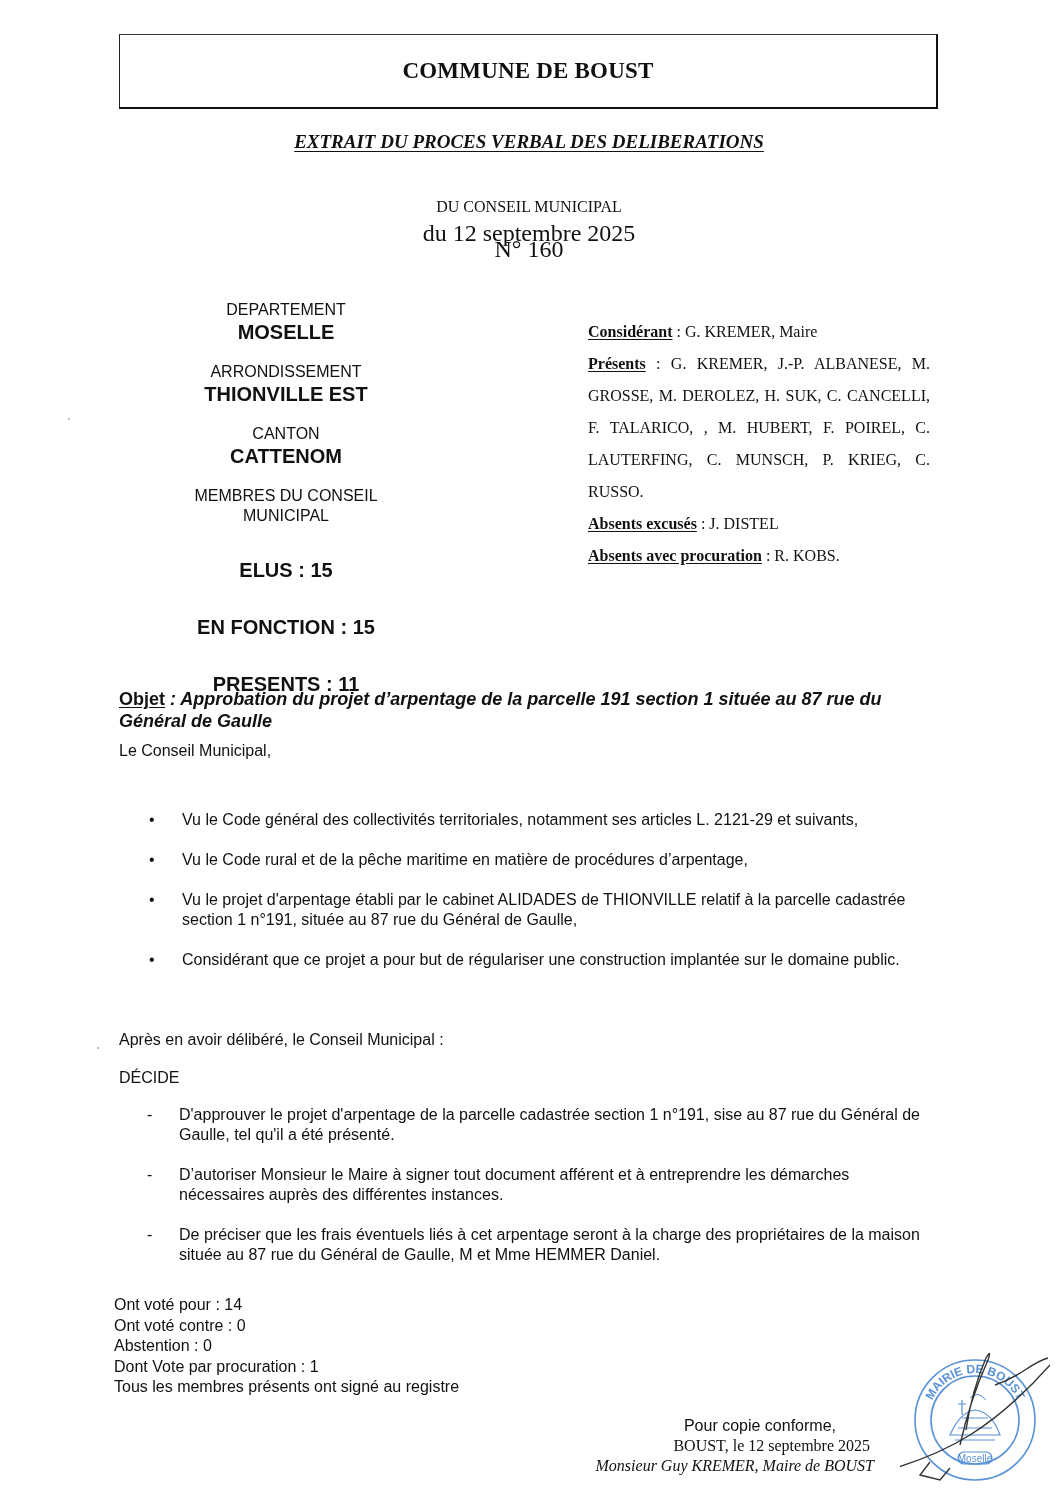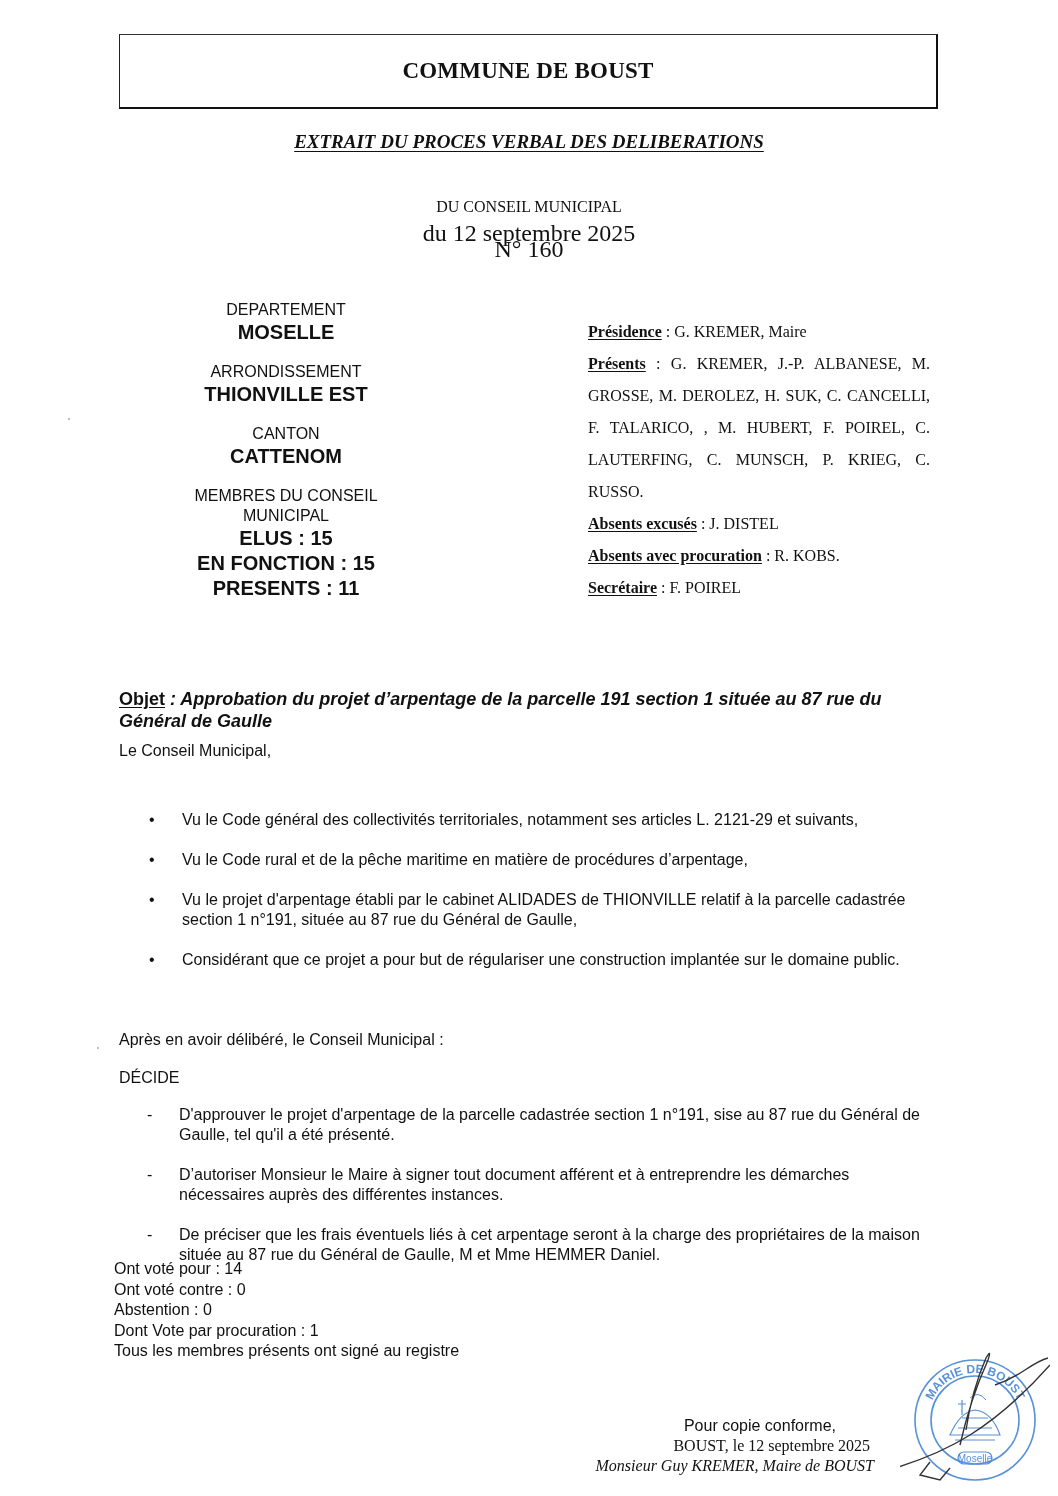--- a/index.html
+++ b/index.html
@@ -20,40 +20,40 @@
 
   .session { position: absolute; left: 0; width: 1058px; text-align: center; }
   .session .s1 { position: absolute; top: 198px; width: 100%; font-size: 16px; text-align: center; }
   .session .s2 { position: absolute; top: 220px; width: 100%; font-size: 24px; }
   .session .s3 { position: absolute; top: 236px; width: 100%; font-size: 24px; }
 
   .left-col { position: absolute; left: 166px; width: 240px; top: 300px; text-align: center; }
   .left-col .lbl { font-size: 16px; line-height: 20px; }
   .left-col .val { font-size: 20px; font-weight: bold; line-height: 24px; }
   .left-col .grp { margin-bottom: 18px; }
-  .left-col .stat { font-size: 20px; font-weight: bold; line-height: 25px; }
+  .left-col .stat { font-size: 20px; font-weight: bold; line-height: 25px; margin-top: 32px; }
 
   .right-col { position: absolute; left: 588px; width: 342px; top: 316px; font-size: 16px; line-height: 32px; }
   .right-col .para { text-align: justify; text-align-last: left; }
   .right-col .key { font-weight: bold; text-decoration: underline; text-underline-offset: 2px; }
 
   .objet { position: absolute; left: 119px; top: 688px; width: 815px; font-size: 18px; font-weight: bold; line-height: 22px; }
   .objet .key { font-style: normal; text-decoration: underline; text-underline-offset: 2px; }
   .objet .val { font-style: italic; }
 
   .body-text { position: absolute; left: 119px; width: 815px; font-size: 16px; line-height: 20px; }
   .considerants { position: absolute; left: 119px; top: 810px; width: 815px; font-size: 16px; line-height: 20px; }
   .bullet-item { position: relative; padding-left: 63px; margin-bottom: 20px; }
   .bullet-item .mark { position: absolute; left: 30px; top: 0; font-size: 16px; }
 
   .decisions { position: absolute; left: 119px; top: 1105px; width: 815px; font-size: 16px; line-height: 20px; }
   .dash-item { position: relative; padding-left: 60px; margin-bottom: 20px; }
   .dash-item .mark { position: absolute; left: 28px; top: 0; }
 
-  .votes { position: absolute; left: 114px; top: 1259px; font-size: 16px; line-height: 20.5px; }
+  .votes { position: absolute; left: 114px; top: 1295px; font-size: 16px; line-height: 20.5px; }
 
   .signature { position: absolute; left: 540px; top: 1416px; width: 330px; text-align: right; }
   .signature .l1 { font-size: 16px; line-height: 20px; padding-right: 34px; }
   .signature .l2 { font-size: 16px; line-height: 20px; padding-right: 0; }
   .signature .l3 { font-size: 16px; line-height: 20px; font-style: italic; margin-right: -4px; }
 
   .stamp { position: absolute; left: 900px; top: 1340px; width: 150px; height: 150px; }
   .dot { position: absolute; width: 2px; height: 2px; background: #aaa; border-radius: 1px; }
 </style>
 </head>
@@ -90,33 +90,30 @@
     <div class="lbl">MEMBRES DU CONSEIL</div>
     <div class="lbl">MUNICIPAL</div>
     <div class="stat">ELUS : 15</div>
     <div class="stat">EN FONCTION : 15</div>
     <div class="stat">PRESENTS :  11</div>
   </div>
 </div>
 
 <div class="right-col serif">
   <div class="para">
-    <span class="key">Présidence</span><span> : G. KREMER, Maire</span>
+    <span class="key">Considérant</span><span> : G. KREMER, Maire</span>
   </div>
   <div class="para">
     <span class="key">Présents</span><span> : G. KREMER, J.-P. ALBANESE, M. GROSSE, M. DEROLEZ, H. SUK, C. CANCELLI, F. TALARICO, , M. HUBERT, F. POIREL, C. LAUTERFING, C. MUNSCH, P. KRIEG, C. RUSSO.</span>
   </div>
   <div class="para">
     <span class="key">Absents excusés</span><span> : J. DISTEL</span>
   </div>
   <div class="para">
     <span class="key">Absents avec procuration</span><span> : R. KOBS.</span>
-  </div>
-  <div class="para">
-    <span class="key">Secrétaire</span><span> : F. POIREL</span>
   </div>
 </div>
 
 <div class="objet sans">
   <span class="key">Objet</span><span class="val"> : Approbation du projet d’arpentage de la parcelle 191 section 1 située au 87 rue du Général de Gaulle</span>
 </div>
 
 <div class="body-text sans" style="top:741px;">Le Conseil Municipal,</div>
 
 <div class="considerants sans">

